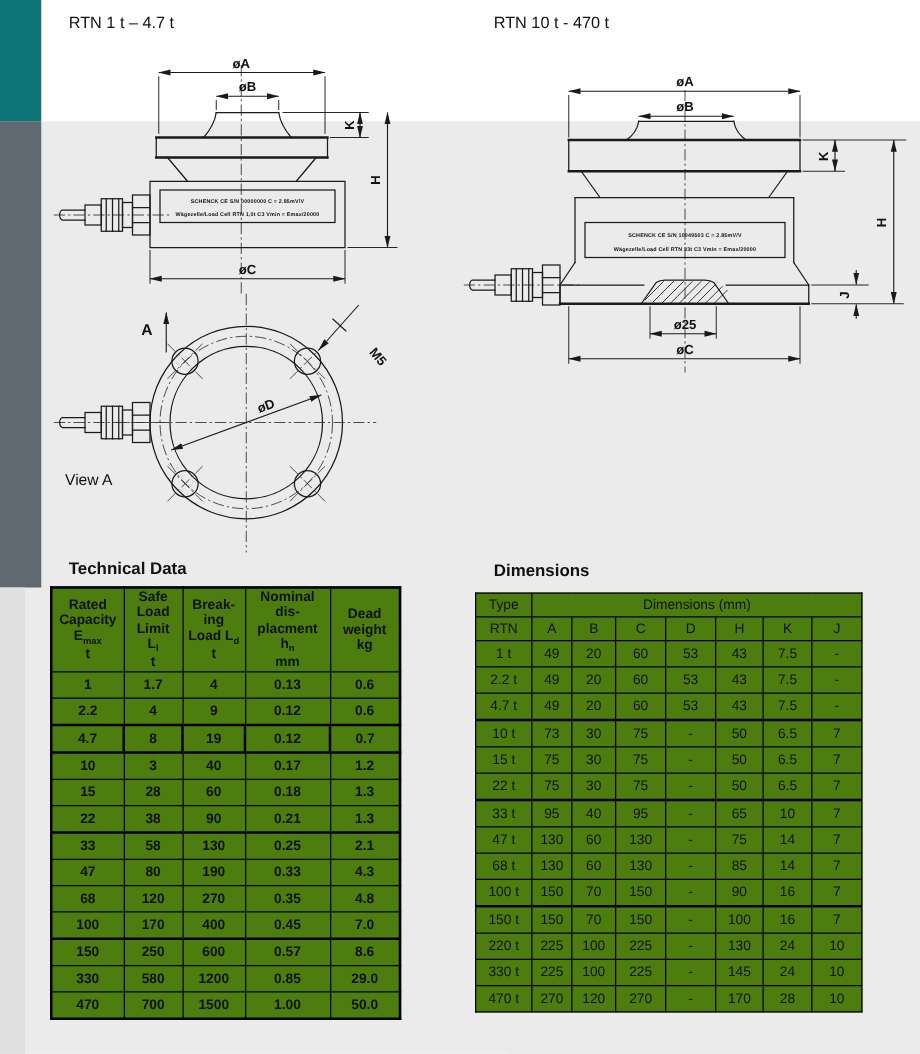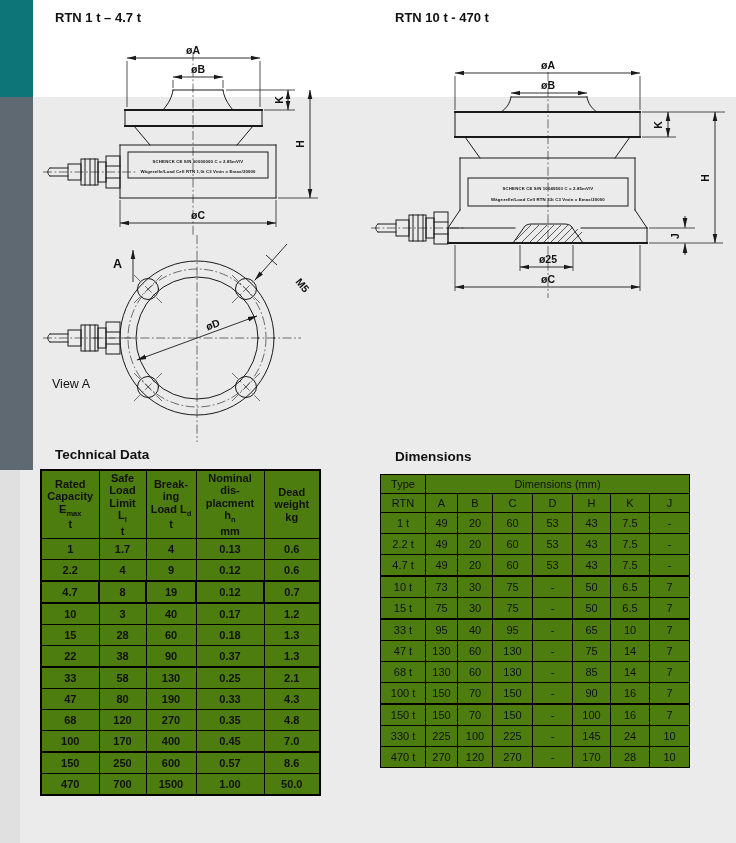--- a/index.html
+++ b/index.html
@@ -5,21 +5,21 @@
   html,body{margin:0;padding:0}
   body{
     width:736px;height:843px;position:relative;background:#fff;
     font-family:"Liberation Sans",sans-serif;color:#111;overflow:hidden;
   }
   .bg-lower{position:absolute;left:0;top:97px;width:736px;height:746px;background:#ebebeb}
   .teal-block{position:absolute;left:0;top:0;width:33px;height:97px;background:#0d7478}
   .slate-block{position:absolute;left:0;top:97px;width:33px;height:373px;background:#5e6971}
   .left-strip{position:absolute;left:0;top:470px;width:20px;height:373px;background:#e0e0e0}
 
-  .title{position:absolute;font-weight:bold;font-size:13px;white-space:nowrap}
+  .title{position:absolute;font-weight:normal;font-size:13px;white-space:nowrap}
   .title-left{left:55px;top:10px}
   .title-right{left:395px;top:10px}
   .sec-heading{position:absolute;font-weight:bold;font-size:13.5px;white-space:nowrap}
   .tech-heading{left:55px;top:447px}
   .dims-heading{left:395px;top:449px}
 
   svg.draw{position:absolute;left:33px;top:30px}
   .ln{stroke:#1a1a1a;stroke-width:1;fill:none;stroke-linecap:square}
   .thk{stroke-width:1.9}
   .cl{stroke:#333;stroke-width:.7;fill:none;stroke-dasharray:9 2.5 1.8 2.5}
@@ -276,21 +276,21 @@
         <td>15</td>
         <td>28</td>
         <td>60</td>
         <td>0.18</td>
         <td>1.3</td>
       </tr>
       <tr>
         <td>22</td>
         <td>38</td>
         <td>90</td>
-        <td>0.37</td>
+        <td>0.21</td>
         <td>1.3</td>
       </tr>
       <tr class="thick-top">
         <td>33</td>
         <td>58</td>
         <td>130</td>
         <td>0.25</td>
         <td>2.1</td>
       </tr>
       <tr>
@@ -313,20 +313,27 @@
         <td>400</td>
         <td>0.45</td>
         <td>7.0</td>
       </tr>
       <tr class="thick-top">
         <td>150</td>
         <td>250</td>
         <td>600</td>
         <td>0.57</td>
         <td>8.6</td>
+      </tr>
+      <tr>
+        <td>330</td>
+        <td>580</td>
+        <td>1200</td>
+        <td>0.85</td>
+        <td>29.0</td>
       </tr>
       <tr>
         <td>470</td>
         <td>700</td>
         <td>1500</td>
         <td>1.00</td>
         <td>50.0</td>
       </tr>
     </tbody>
 </table>
@@ -402,20 +409,30 @@
       <tr>
         <td>15 t</td>
         <td>75</td>
         <td>30</td>
         <td>75</td>
         <td>-</td>
         <td>50</td>
         <td>6.5</td>
         <td>7</td>
       </tr>
+      <tr>
+        <td>22 t</td>
+        <td>75</td>
+        <td>30</td>
+        <td>75</td>
+        <td>-</td>
+        <td>50</td>
+        <td>6.5</td>
+        <td>7</td>
+      </tr>
       <tr class="thick-top">
         <td>33 t</td>
         <td>95</td>
         <td>40</td>
         <td>95</td>
         <td>-</td>
         <td>65</td>
         <td>10</td>
         <td>7</td>
       </tr>
@@ -453,20 +470,30 @@
         <td>150 t</td>
         <td>150</td>
         <td>70</td>
         <td>150</td>
         <td>-</td>
         <td>100</td>
         <td>16</td>
         <td>7</td>
       </tr>
       <tr>
+        <td>220 t</td>
+        <td>225</td>
+        <td>100</td>
+        <td>225</td>
+        <td>-</td>
+        <td>130</td>
+        <td>24</td>
+        <td>10</td>
+      </tr>
+      <tr>
         <td>330 t</td>
         <td>225</td>
         <td>100</td>
         <td>225</td>
         <td>-</td>
         <td>145</td>
         <td>24</td>
         <td>10</td>
       </tr>
       <tr>

